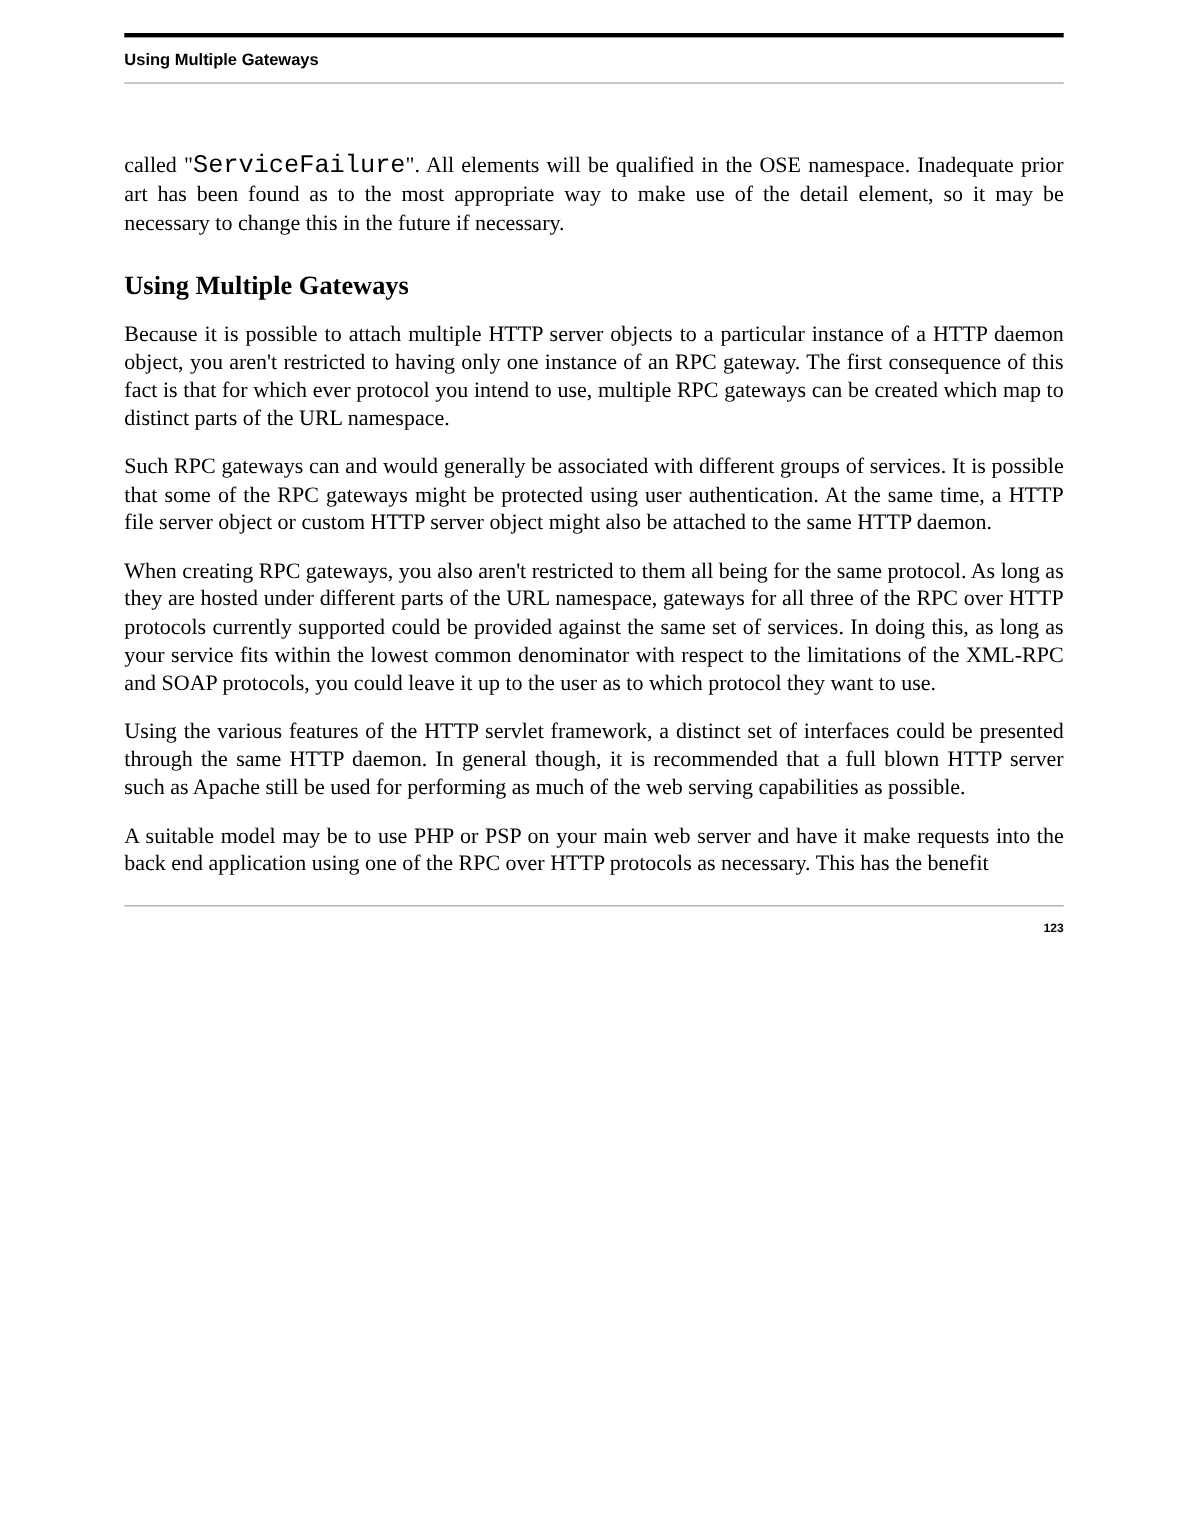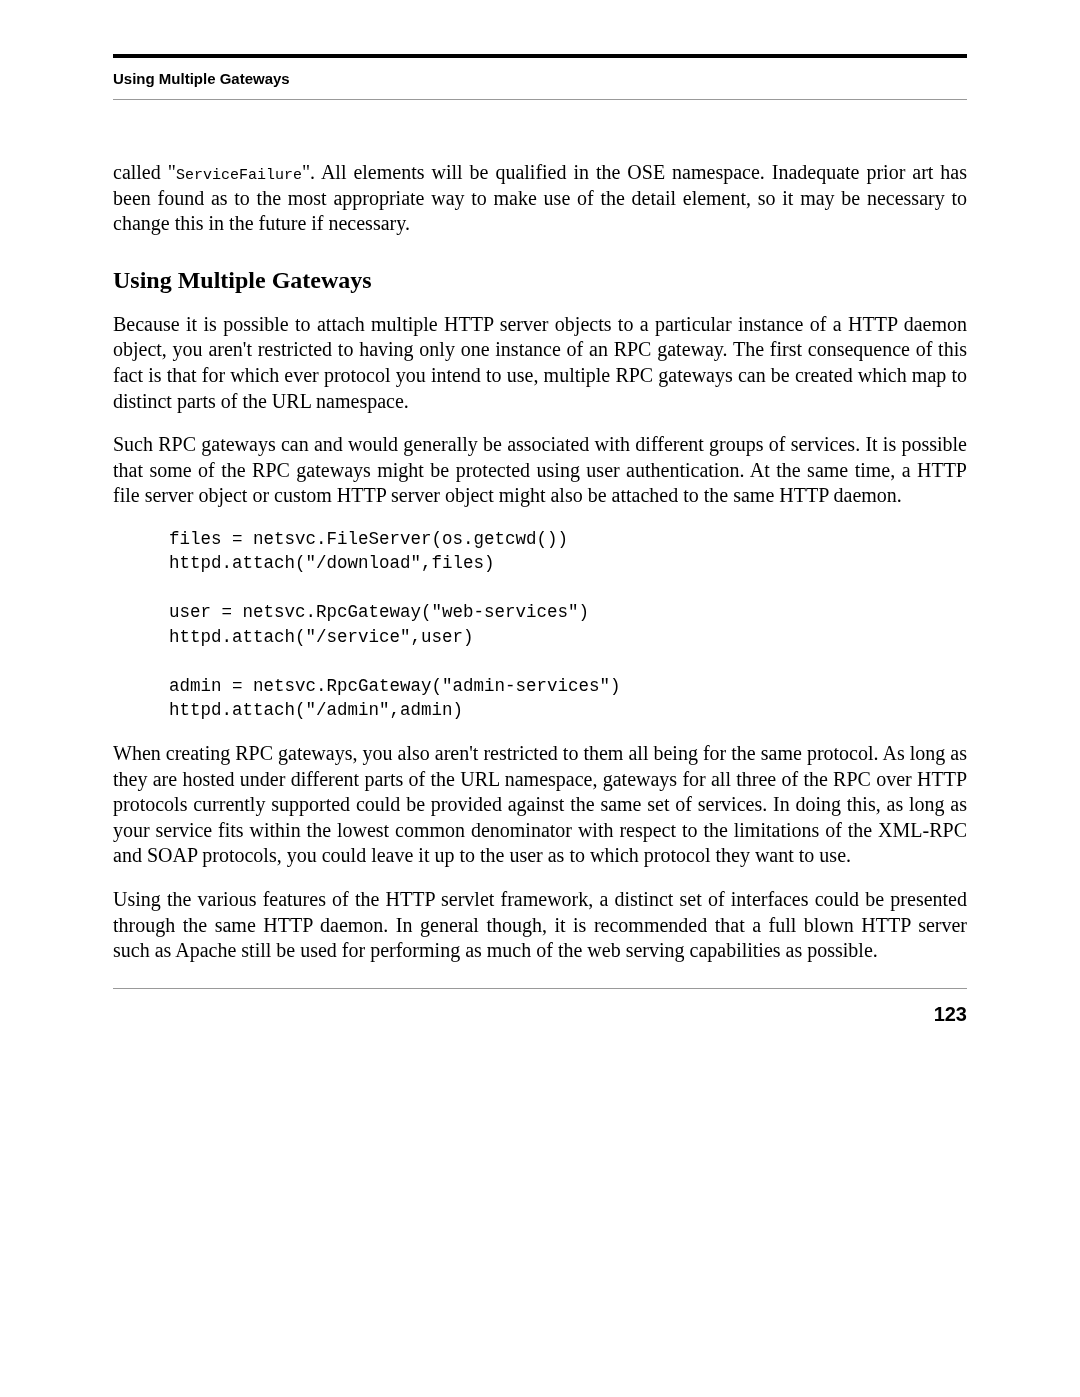--- a/index.html
+++ b/index.html
@@ -5,21 +5,21 @@
   html, body {
     margin: 0;
     padding: 0;
     background: #ffffff;
     width: 1080px;
   }
   .page {
     box-sizing: border-box;
     width: 1080px;
     min-height: 1397px;
-    padding: 54px 113px 60px 113px;
+    padding: 30px 113px 60px 113px;
     position: relative;
     font-family: "Times New Roman", Times, serif;
     color: #000;
   }
   .top-rule {
     border-top: 4px solid #000;
     margin-bottom: 12px;
   }
   .running-head {
     font-family: Arial, Helvetica, sans-serif;
@@ -32,21 +32,21 @@
     margin-bottom: 60px;
   }
   .body-text {
     font-size: 20px;
     line-height: 1.28;
     text-align: justify;
     margin: 0 0 18px 0;
   }
   .body-text .mono {
     font-family: "Courier New", Courier, monospace;
-    font-size: 15px;
+    font-size: 23px;
   }
   h2.section {
     font-family: "Times New Roman", Times, serif;
     font-weight: 700;
     font-size: 24px;
     margin: 30px 0 18px 0;
   }
   pre.code {
     font-family: "Courier New", Courier, monospace;
     font-size: 17.5px;
@@ -55,21 +55,21 @@
     white-space: pre;
   }
   .bottom-rule {
     border-top: 1px solid #999;
     margin-top: 24px;
     margin-bottom: 14px;
   }
   .page-number {
     font-family: Arial, Helvetica, sans-serif;
     font-weight: 700;
-    font-size: 20px;
+    font-size: 11px;
     text-align: right;
   }
 </style>
 </head>
 <body>
 
 <div class="page">
 
   <div class="top-rule"></div>
   <div class="running-head">Using Multiple Gateways</div>
@@ -78,31 +78,24 @@
   <p class="body-text">
     <span>called "</span><span class="mono">ServiceFailure</span><span>". All elements will be qualified in the OSE namespace. Inadequate prior art has been found as to the most appropriate way to make use of the detail element, so it may be necessary to change this in the future if necessary.</span>
   </p>
 
   <h2 class="section">Using Multiple Gateways</h2>
 
   <p class="body-text">Because it is possible to attach multiple HTTP server objects to a particular instance of a HTTP daemon object, you aren't restricted to having only one instance of an RPC gateway. The first consequence of this fact is that for which ever protocol you intend to use, multiple RPC gateways can be created which map to distinct parts of the URL namespace.</p>
 
   <p class="body-text">Such RPC gateways can and would generally be associated with different groups of services. It is possible that some of the RPC gateways might be protected using user authentication. At the same time, a HTTP file server object or custom HTTP server object might also be attached to the same HTTP daemon.</p>
 
-  <pre class="code">files = netsvc.FileServer(os.getcwd())
-httpd.attach("/download",files)
-
-user = netsvc.RpcGateway("web-services")
-httpd.attach("/service",user)
-
-admin = netsvc.RpcGateway("admin-services")
-httpd.attach("/admin",admin)</pre>
 
   <p class="body-text">When creating RPC gateways, you also aren't restricted to them all being for the same protocol. As long as they are hosted under different parts of the URL namespace, gateways for all three of the RPC over HTTP protocols currently supported could be provided against the same set of services. In doing this, as long as your service fits within the lowest common denominator with respect to the limitations of the XML-RPC and SOAP protocols, you could leave it up to the user as to which protocol they want to use.</p>
 
 
   <p class="body-text">Using the various features of the HTTP servlet framework, a distinct set of interfaces could be presented through the same HTTP daemon. In general though, it is recommended that a full blown HTTP server such as Apache still be used for performing as much of the web serving capabilities as possible.</p>
 
+  <p class="body-text">A suitable model may be to use PHP or PSP on your main web server and have it make requests into the back end application using one of the RPC over HTTP protocols as necessary. This has the benefit</p>
 
   <div class="bottom-rule"></div>
   <div class="page-number">123</div>
 
 </div>
 
 </body></html>

